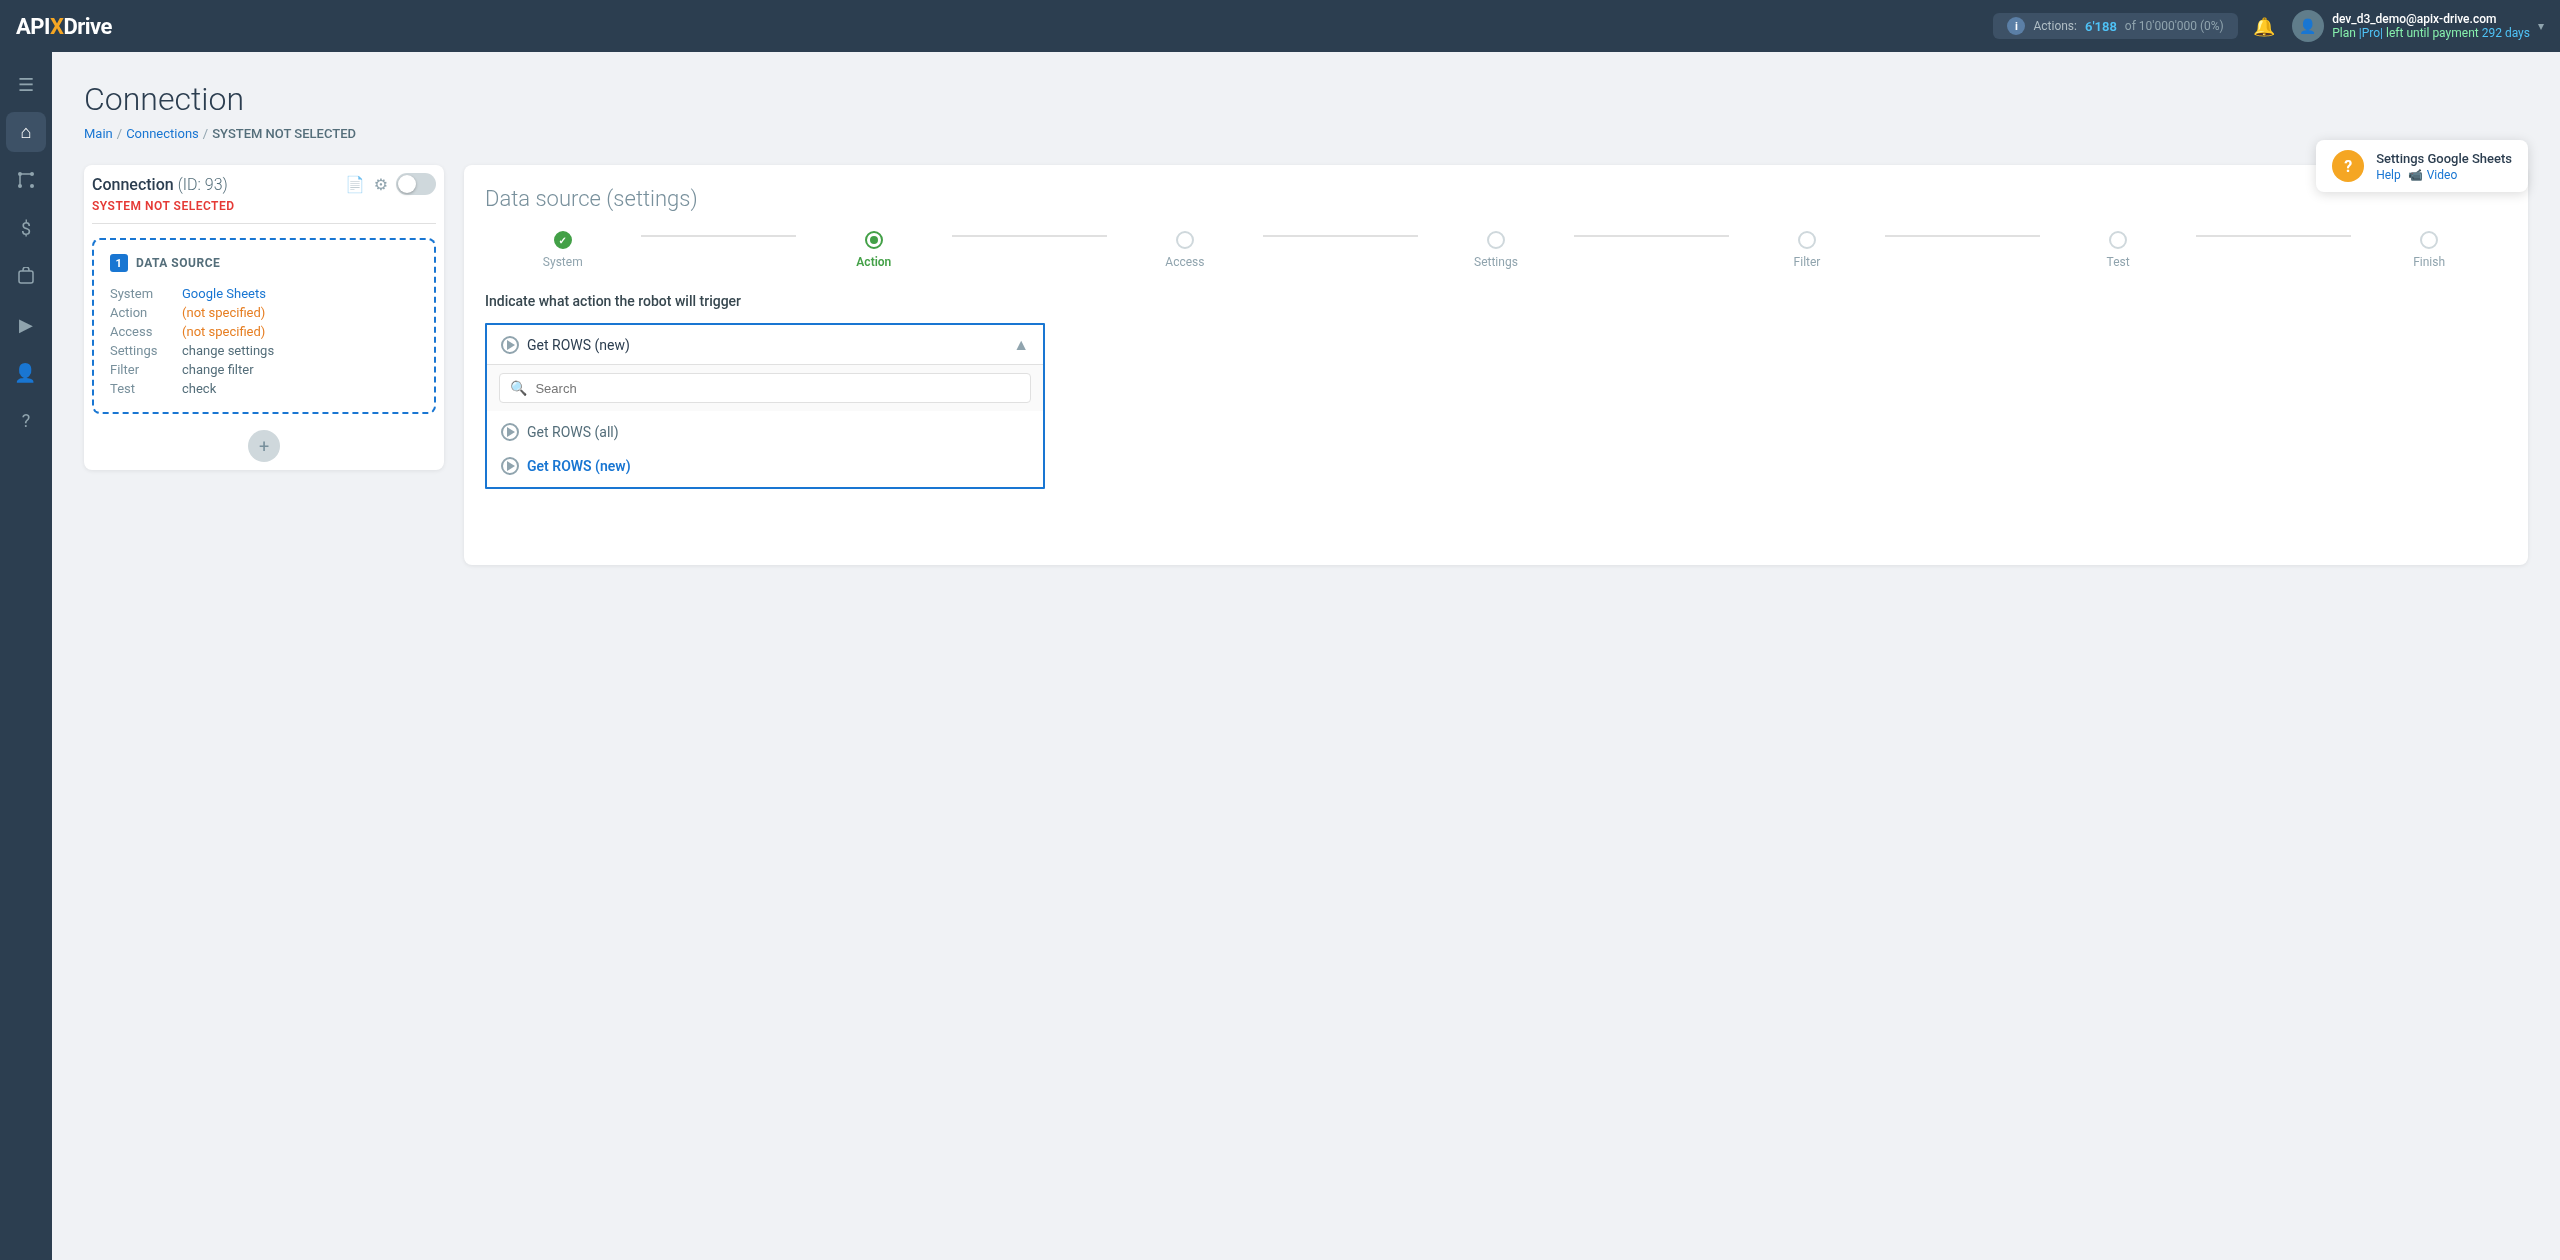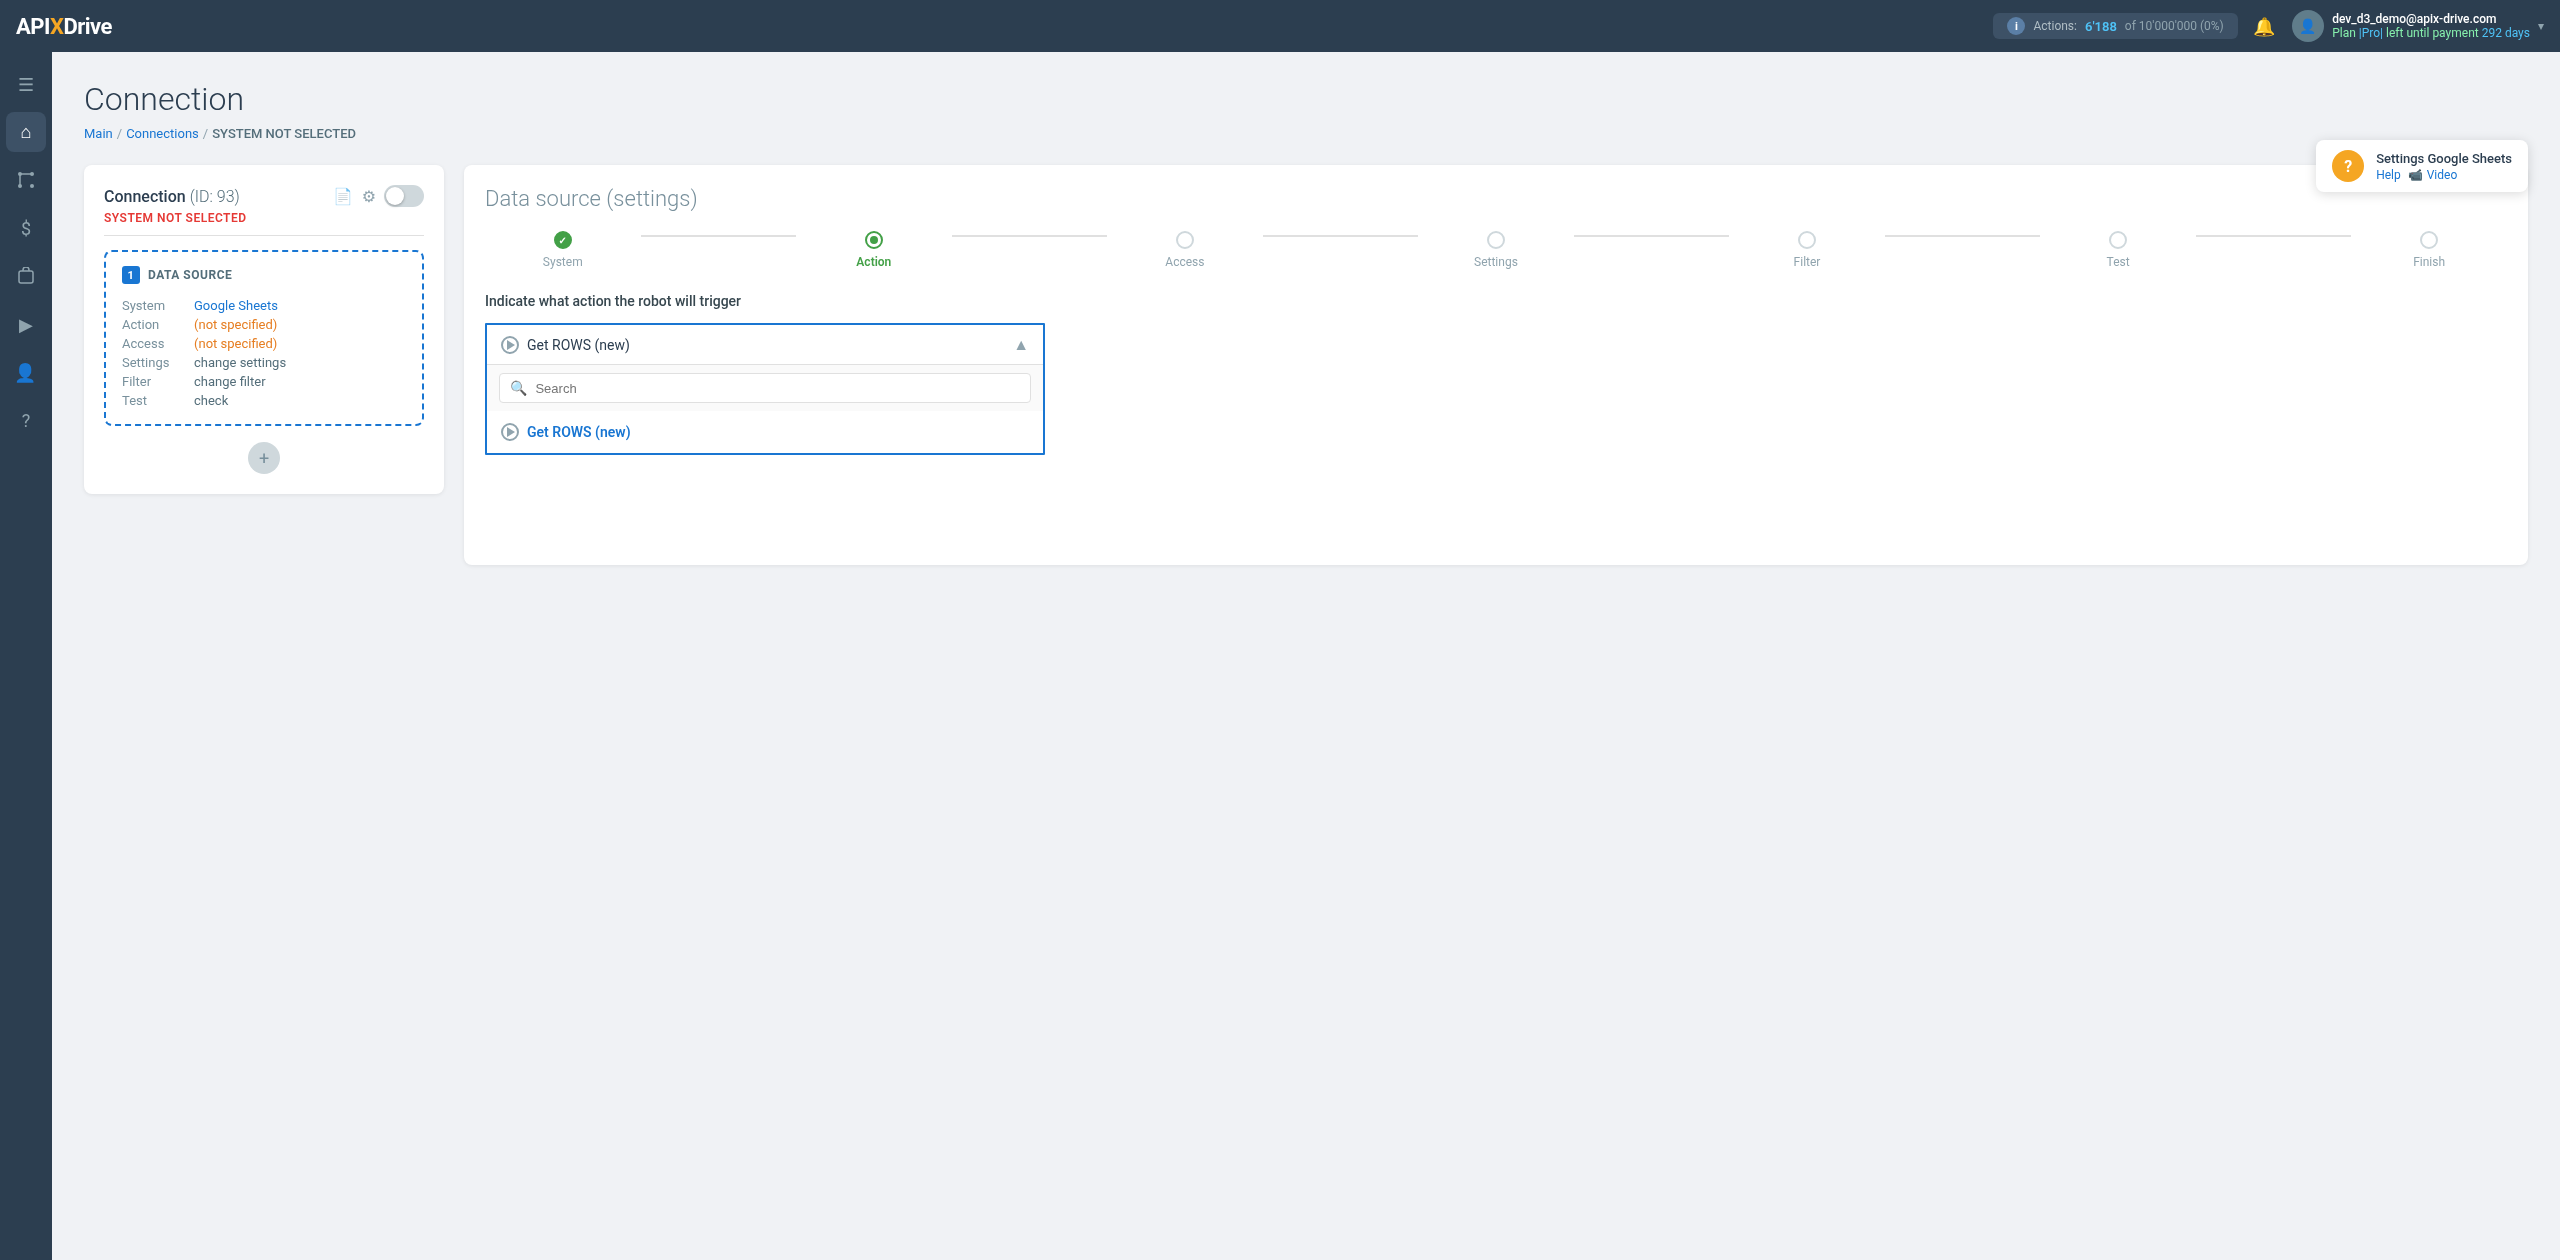--- a/index.html
+++ b/index.html
@@ -132,21 +132,21 @@
       gap: 20px;
       align-items: flex-start;
     }
 
     
     .left-card {
       width: 360px;
       flex-shrink: 0;
       background: white;
       border-radius: 8px;
-      padding: 20px;
+      padding: 8px;
       box-shadow: 0 1px 4px rgba(0,0,0,0.08);
     }
     .left-card-header {
       display: flex;
       align-items: center;
       justify-content: space-between;
       margin-bottom: 4px;
     }
     .left-card-title {
       font-size: 16px;
@@ -604,20 +604,24 @@
             </div>
             <span class="chevron-up">▲</span>
           </div>
           <div class="dropdown-search">
             <div class="dropdown-search-inner">
               <span class="search-icon-small">🔍</span>
               <input class="dropdown-search-input" type="text" placeholder="Search" style="">
             </div>
           </div>
           <div class="dropdown-options" id="dropdown-options">
+              <div class="dropdown-option">
+                <div class="play-icon"></div>
+                <span>Get ROWS (all)</span>
+              </div>
               <div class="dropdown-option selected">
                 <div class="play-icon"></div>
                 <span>Get ROWS (new)</span>
               </div>
             </div>
         </div>
 
       </div>
     </div>
   </main>

